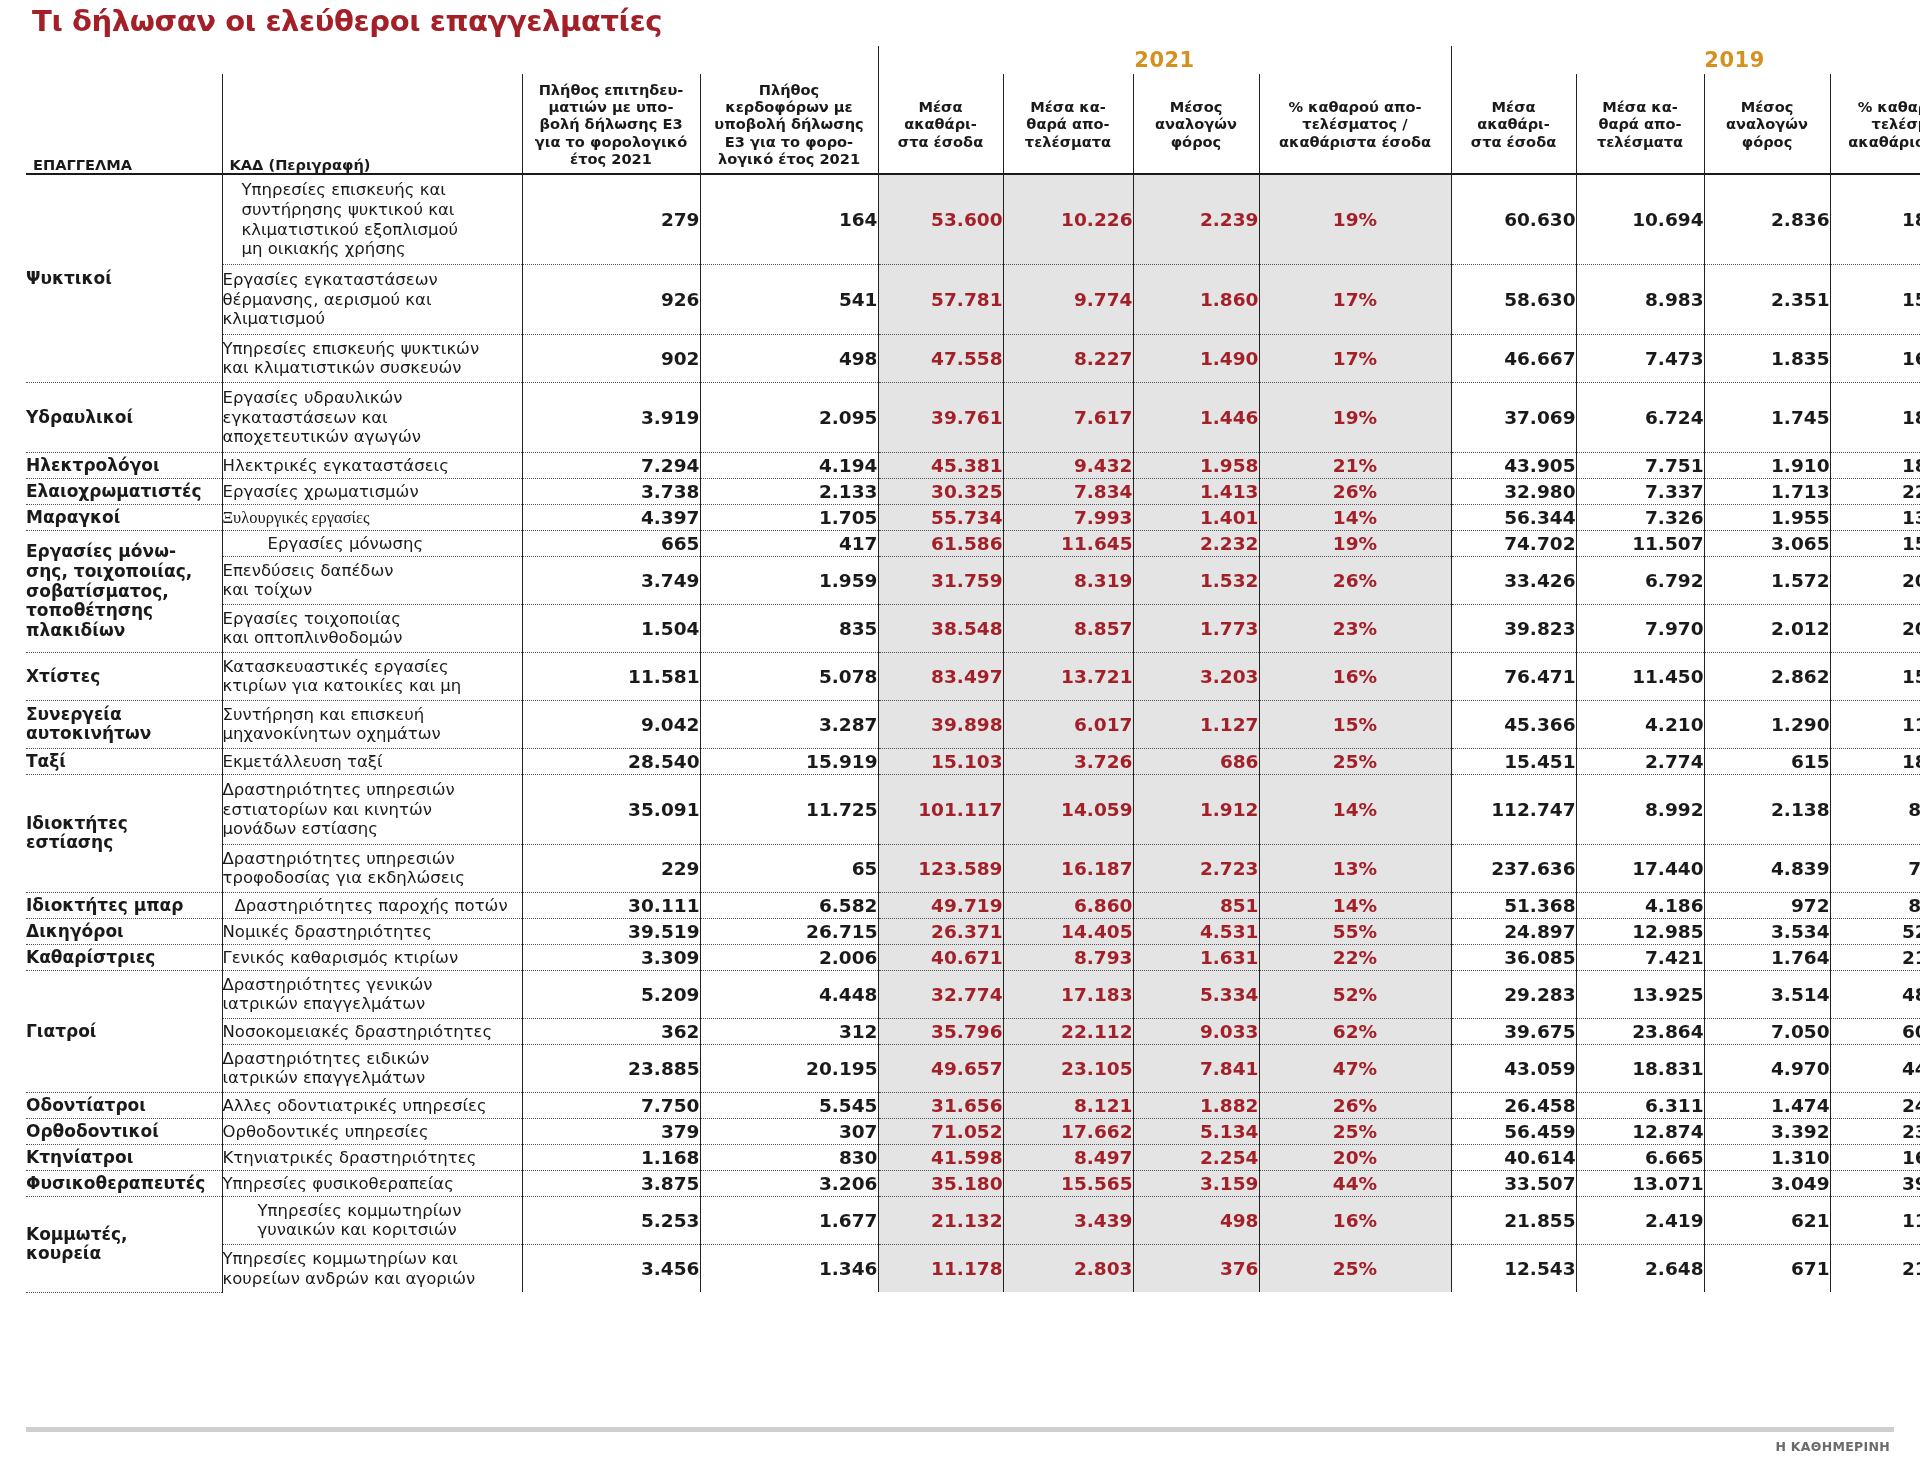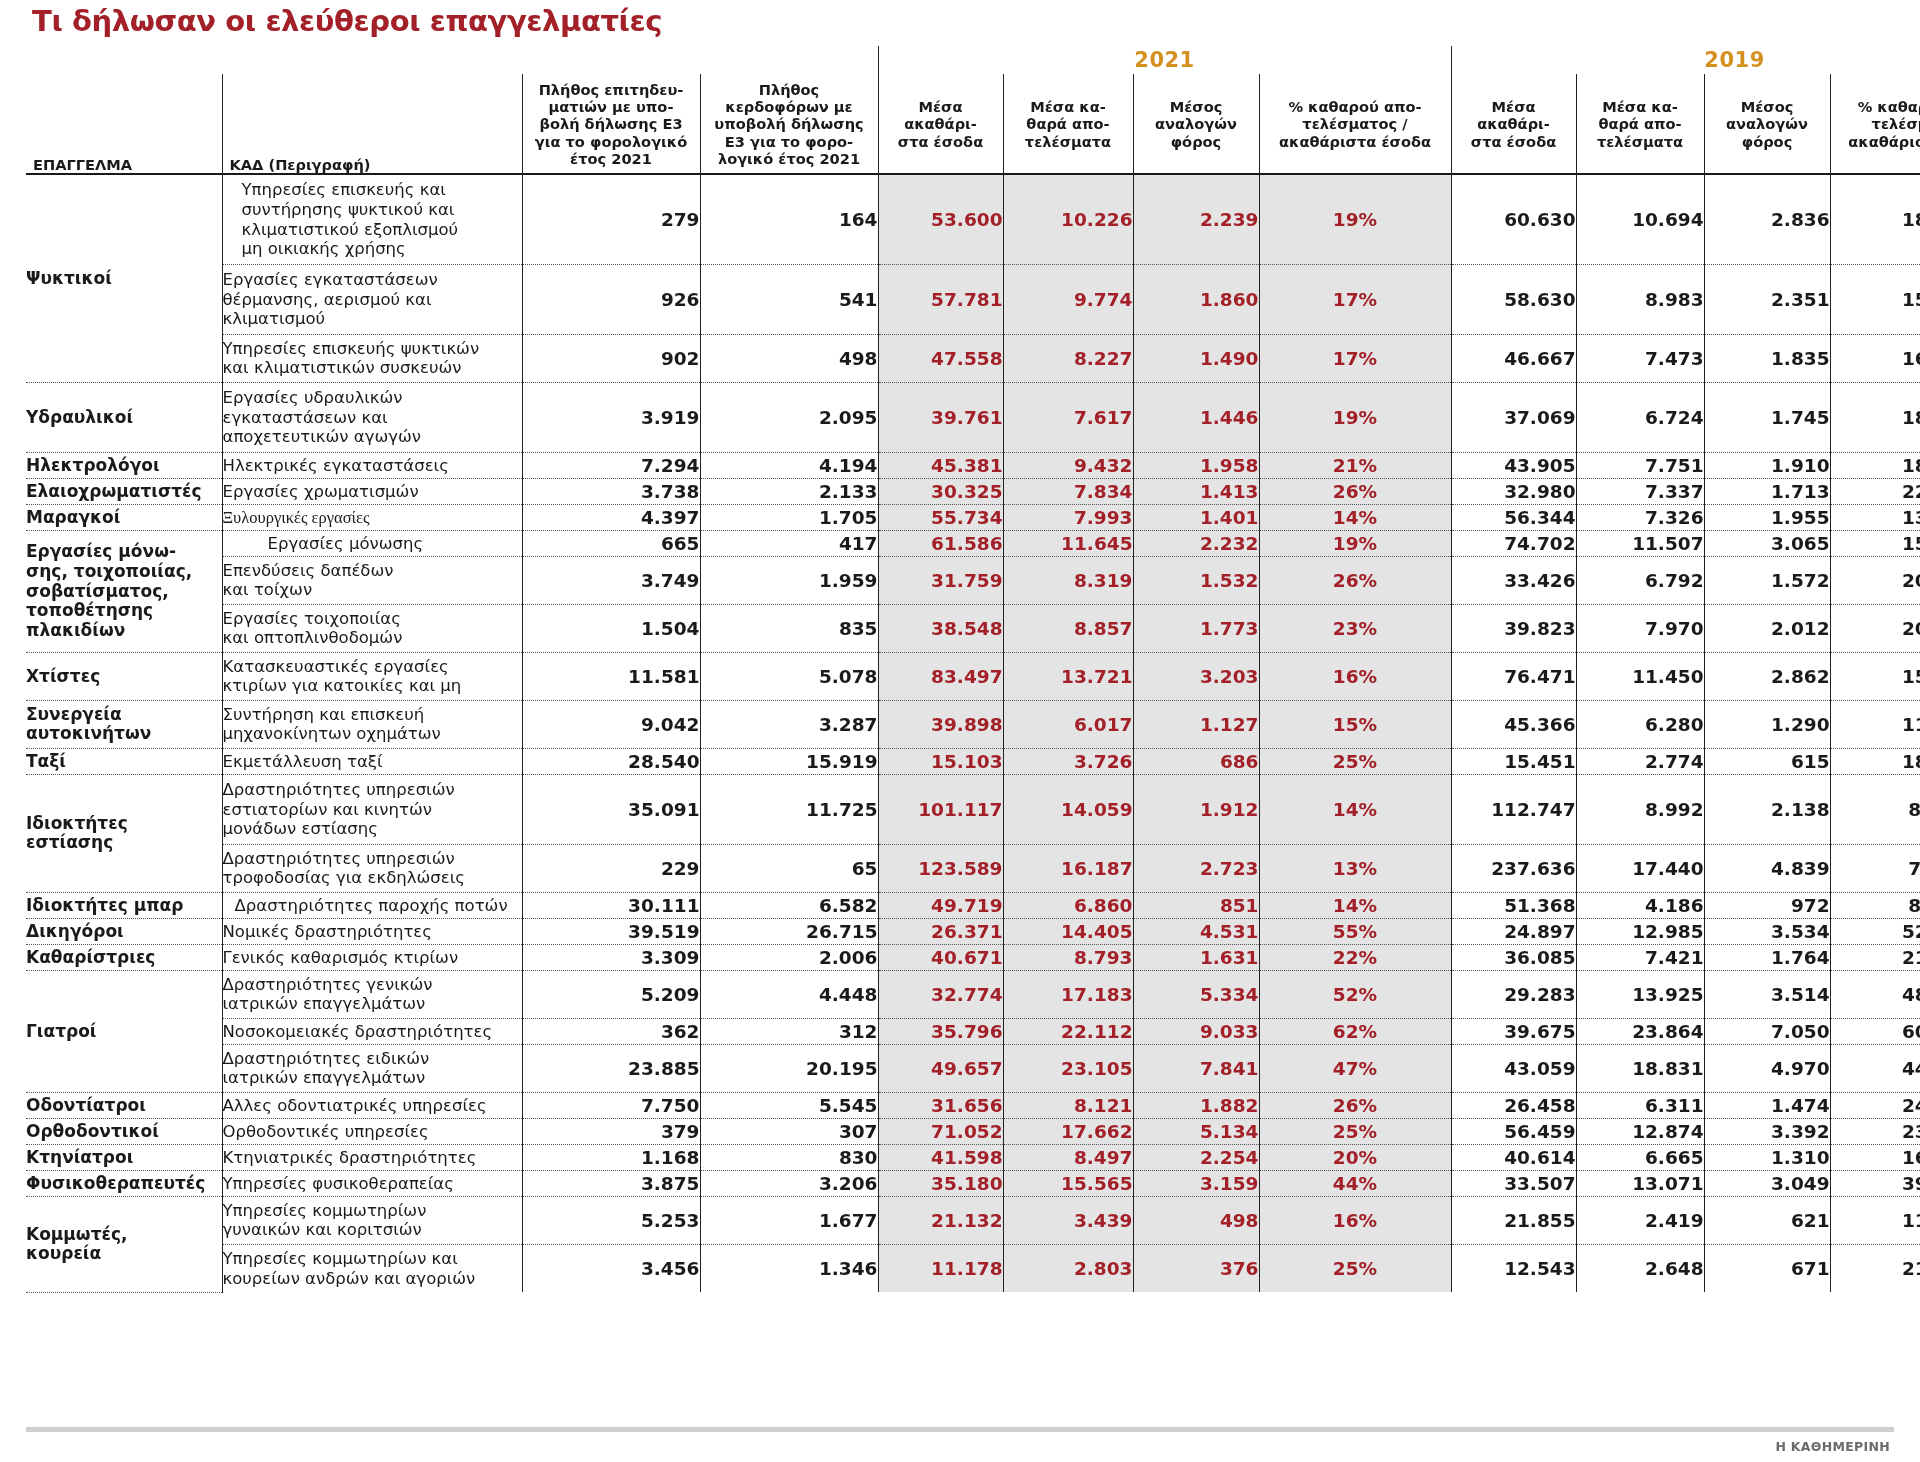--- a/index.html
+++ b/index.html
@@ -330,21 +330,21 @@
         <tr>
           <td class="prof" rowspan="1">Συνεργεία<br>αυτοκινήτων</td>
           <td class="kad" style="height: 48px;">Συντήρηση και επισκευή<br>μηχανοκίνητων οχημάτων</td>
           <td class="num ">9.042</td>
           <td class="num ">3.287</td>
           <td class="num shaded bandstart">39.898</td>
           <td class="num shaded">6.017</td>
           <td class="num shaded">1.127</td>
           <td class="num shaded pct bandend">15%</td>
           <td class="num ">45.366</td>
-          <td class="num ">6.280</td>
+          <td class="num ">4.210</td>
           <td class="num ">1.290</td>
           <td class="num pct bandend">11%</td>
         </tr>
         <tr>
           <td class="prof" rowspan="1">Ταξί</td>
           <td class="kad" style="height: 26px;">Εκμετάλλευση ταξί</td>
           <td class="num ">28.540</td>
           <td class="num ">15.919</td>
           <td class="num shaded bandstart">15.103</td>
           <td class="num shaded">3.726</td>
@@ -515,21 +515,21 @@
           <td class="num shaded">15.565</td>
           <td class="num shaded">3.159</td>
           <td class="num shaded pct bandend">44%</td>
           <td class="num ">33.507</td>
           <td class="num ">13.071</td>
           <td class="num ">3.049</td>
           <td class="num pct bandend">39%</td>
         </tr>
         <tr>
           <td class="prof" rowspan="2">Κομμωτές,<br>κουρεία</td>
-          <td class="kad" style="height: 48px;">Υπηρεσίες κομμωτηρίων<br>γυναικών και κοριτσιών</td>
+          <td class="kad" style="height: 48px; padding-left: 35px;">Υπηρεσίες κομμωτηρίων<br>γυναικών και κοριτσιών</td>
           <td class="num ">5.253</td>
           <td class="num ">1.677</td>
           <td class="num shaded bandstart">21.132</td>
           <td class="num shaded">3.439</td>
           <td class="num shaded">498</td>
           <td class="num shaded pct bandend">16%</td>
           <td class="num ">21.855</td>
           <td class="num ">2.419</td>
           <td class="num ">621</td>
           <td class="num pct bandend">11%</td>

